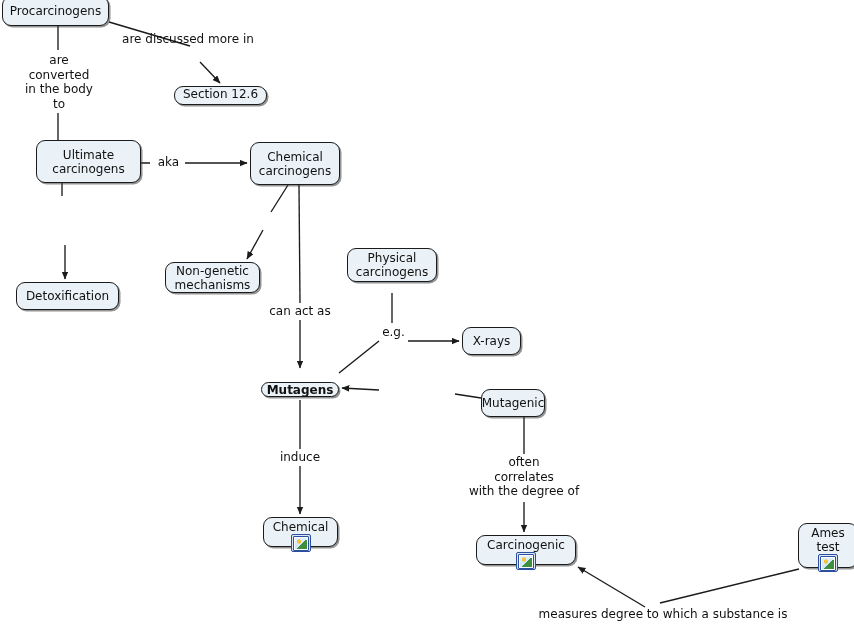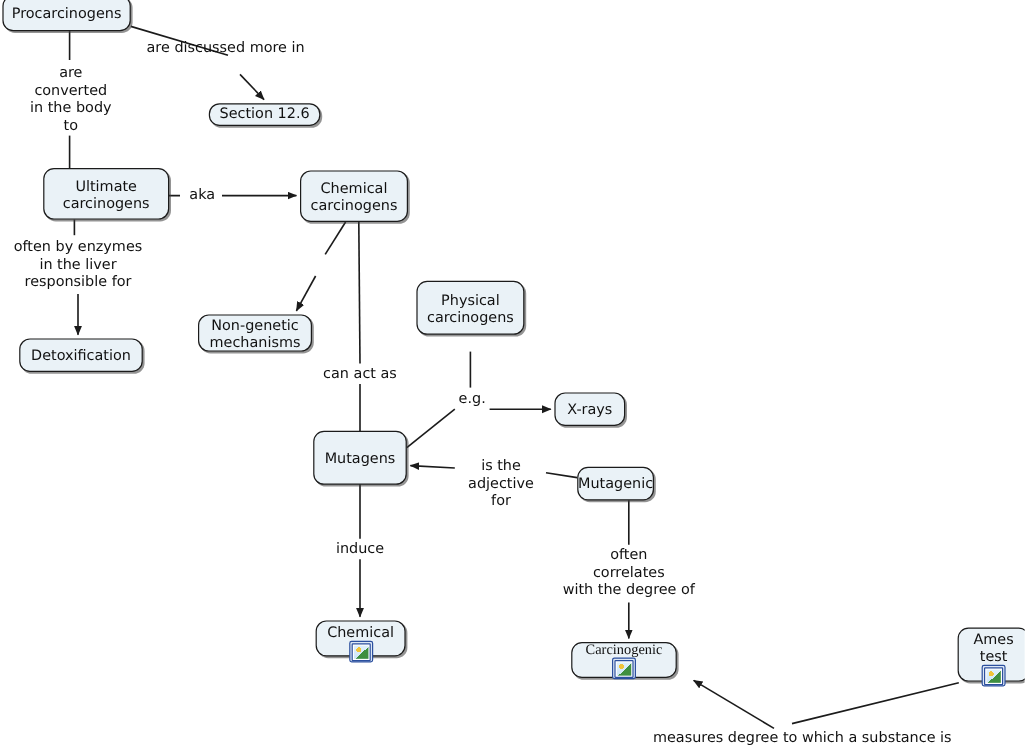--- a/index.html
+++ b/index.html
@@ -161,45 +161,45 @@
 
   <div class="node" style="left:16px; top:282px; width:103px; height:28px;">
     <span class="node-label">Detoxification</span>
   </div>
 
   <div class="node" style="left:165px; top:262px; width:95px; height:31px;">
     <span class="node-label">Non-genetic
 mechanisms</span>
   </div>
 
-  <div class="node" style="left:347px; top:234px; width:90px; height:45px;">
+  <div class="node" style="left:347px; top:248px; width:90px; height:34px;">
     <span class="node-label">Physical
 carcinogens</span>
   </div>
 
   <div class="node" style="left:462px; top:327px; width:59px; height:28px;">
     <span class="node-label">X-rays</span>
   </div>
 
-  <div class="node" style="left:261px; top:359px; width:78px; height:45px;">
+  <div class="node" style="left:261px; top:382px; width:78px; height:15px;font-weight:bold;">
     <span class="node-label">Mutagens</span>
   </div>
 
   <div class="node" style="left:481px; top:389px; width:64px; height:28px;">
     <span class="node-label">Mutagenic</span>
   </div>
 
   <div class="node" style="left:263px; top:517px; width:75px; height:30px; justify-content:flex-start; padding-top:2px;">
     <span class="node-label">Chemical</span>
     <span class="res-icon-outer" style="margin-top:0px;">
       <span class="res-icon"></span>
     </span>
   </div>
 
-  <div class="node" style="left:476px; top:535px; width:88px; height:30px; justify-content:center; padding-top:2px;font-family:Liberation Serif, serif;">
+  <div class="node" style="left:476px; top:535px; width:100px; height:30px; justify-content:flex-start; padding-top:2px;">
     <span class="node-label">Carcinogenic</span>
     <span class="res-icon-outer" style="margin-top:0px;">
       <span class="res-icon"></span>
     </span>
   </div>
 
   <div class="node" style="left:798px; top:523px; width:60px; height:45px; justify-content:flex-start; padding-top:2px;">
     <span class="node-label">Ames
 test</span>
     <span class="res-icon-outer" style="margin-top:0px;">
@@ -209,34 +209,28 @@
 
   <div class="link-label" style="left:15px; top:53px; width:88px;">are
 converted
 in the body
 to</div>
 
   <div class="link-label" style="left:115px; top:32px; width:146px;">are discussed more in</div>
 
   <div class="link-label" style="left:152px; top:155px; width:33px;">aka</div>
 
-  <div class="link-label" style="left:5px; top:198px; width:120px;">often by enzymes
-in the liver
-responsible for</div>
 
 
   <div class="link-label" style="left:264px; top:304px; width:72px;">can act as</div>
 
   <div class="link-label" style="left:378px; top:325px; width:31px;">e.g.</div>
 
-  <div class="link-label" style="left:381px; top:381px; width:73px;">is the
-adjective
-for</div>
 
   <div class="link-label" style="left:277px; top:450px; width:46px;">induce</div>
 
   <div class="link-label" style="left:460px; top:455px; width:128px;">often
 correlates
 with the degree of</div>
 
-  <div class="link-label" style="left:533px; top:607px; width:260px; text-align:right;">measures degree to which a substance is</div>
+  <div class="link-label" style="left:533px; top:607px; width:260px; text-align:center;">measures degree to which a substance is</div>
 
 </div>
 
 </body></html>

